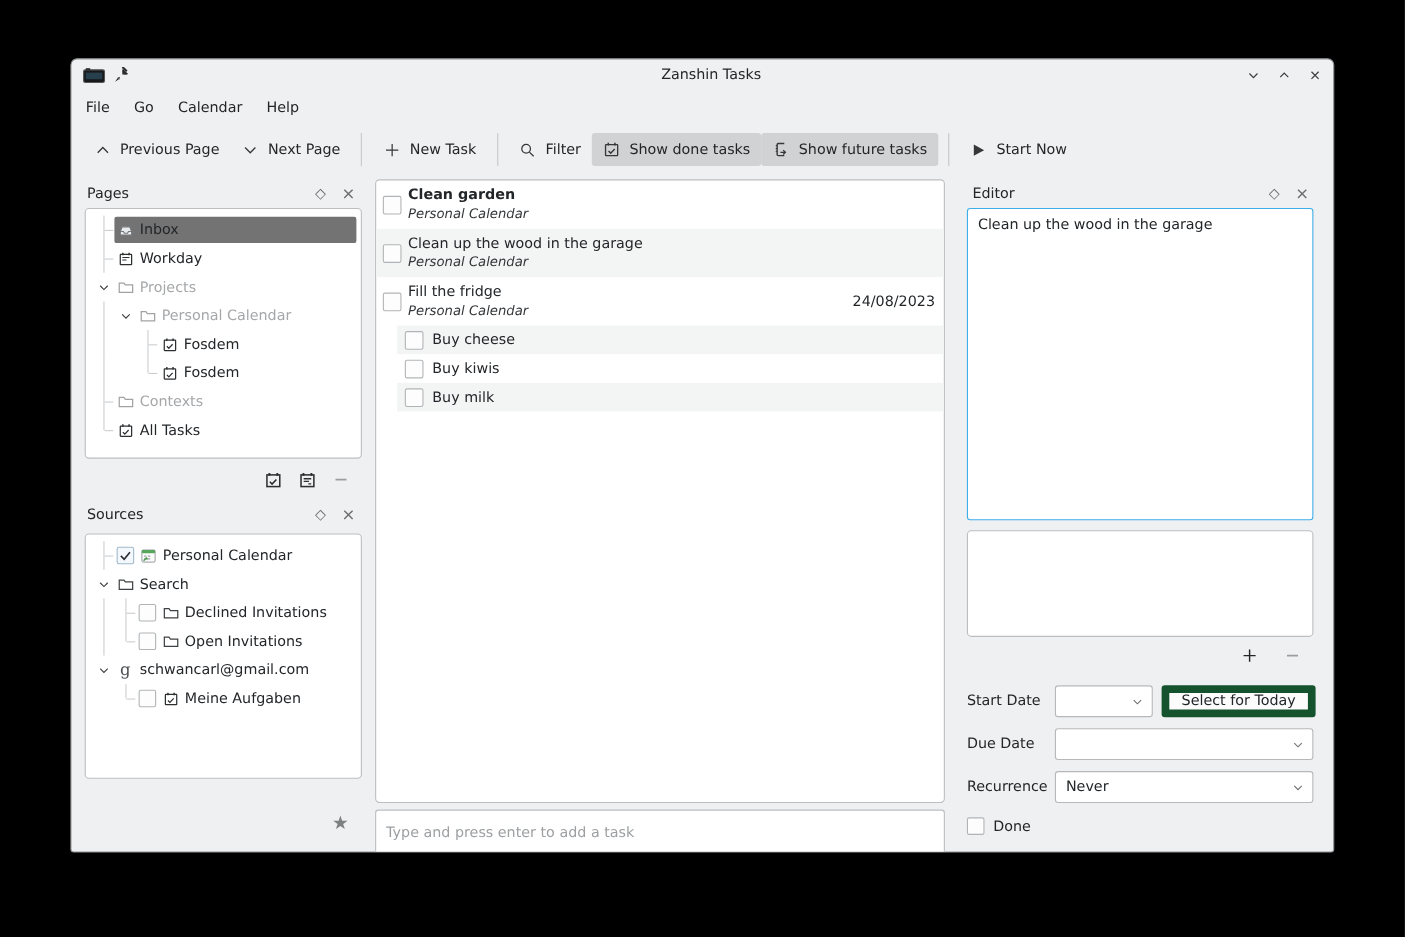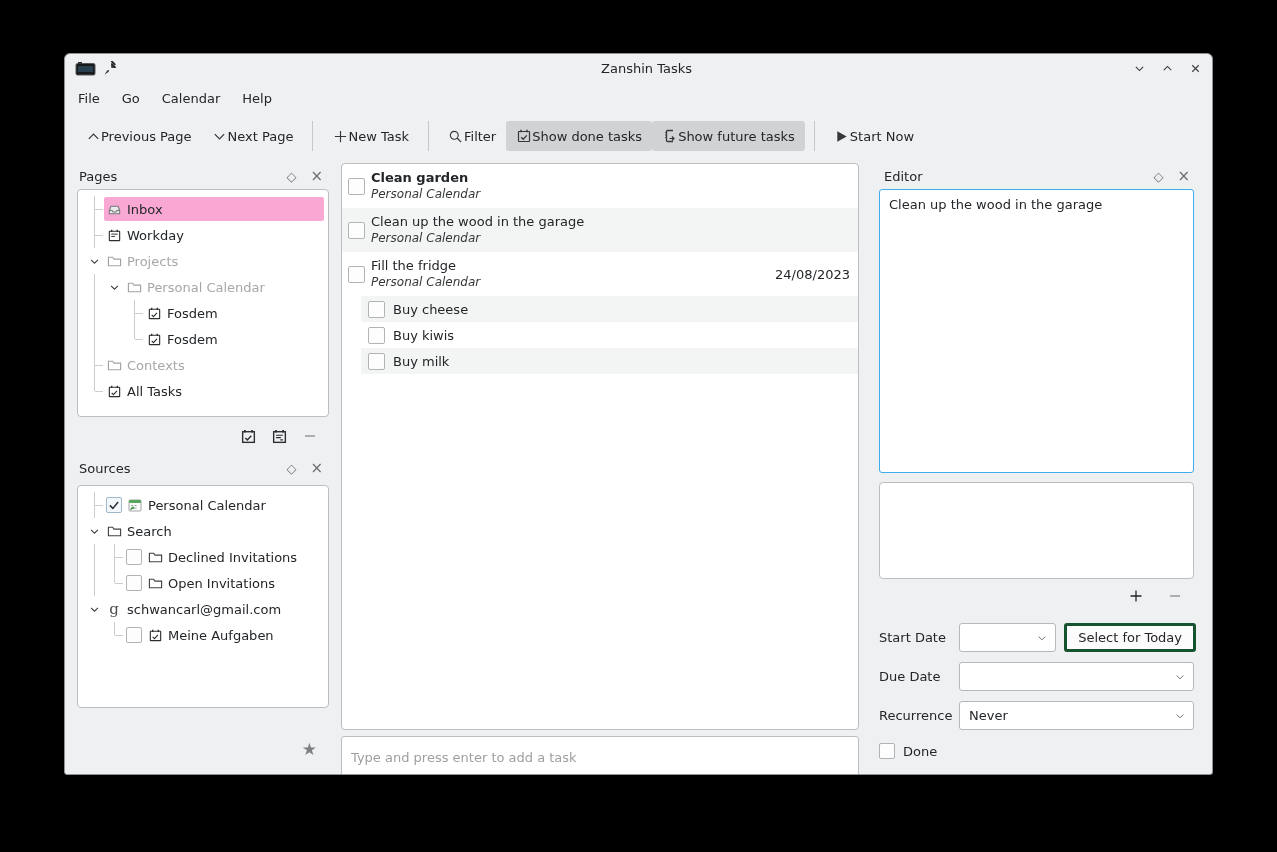--- a/index.html
+++ b/index.html
@@ -16,42 +16,42 @@
   .tb-left { display:flex; align-items:center; gap:7px; }
   .tb-right { margin-left:auto; display:flex; align-items:center; gap:14px; }
   .winbtn { width:14px; height:14px; display:flex; align-items:center; justify-content:center; color:#3b3e40; }
 
   
   .menubar { height:30px; flex:none; display:flex; align-items:center; padding-left:2px; }
   .menu-item { padding:4px 11px; border-radius:3px; }
 
   
   .toolbar { height:46px; flex:none; display:flex; align-items:center; padding:0 10px; }
-  .tool-btn { display:flex; align-items:center; gap:0; padding:7px 10px; border-radius:3px; white-space:nowrap; color:#232629; }
+  .tool-btn { display:flex; align-items:center; gap:8px; padding:7px 10px; border-radius:3px; white-space:nowrap; color:#232629; }
   .tool-btn.pressed { background:#d0d2d3; }
   .tool-sep { width:1px; height:30px; background:#c6c8c9; margin:0 9px; flex:none; }
   .ticon { width:16px; height:16px; flex:none; display:flex; align-items:center; justify-content:center; color:#35383a; }
 
   
   .content { flex:1; display:flex; gap:12px; padding:4px 16px 8px 12px; min-height:0; }
   .left-col  { width:252px; flex:none; display:flex; flex-direction:column; }
   .center-col{ flex:1; display:flex; flex-direction:column; min-width:0; }
   .right-col { width:325px; flex:none; display:flex; flex-direction:column; }
 
   .panel-header { height:26px; flex:none; display:flex; align-items:center; padding:0 6px 0 2px; }
   .panel-header .ph-title { flex:1; }
   .ph-btn { color:#6b6e71; font-size:13px; margin-left:14px; line-height:1; }
 
   .tree-box { background:#fff; border:1px solid #bcbebf; border-radius:4px; padding:6px 4px 6px 2px; }
   .pages-tree { height:228px; }
   .sources-tree { height:223px; margin-top:4px; }
 
   .tree-row { height:26px; display:flex; align-items:center; padding-left:4px; }
   .row-body { flex:1; display:flex; align-items:center; gap:5px; height:24px; border-radius:2px; padding:0 4px 0 2px; min-width:0; }
-  .row-body.selected { background:#f9a8d4; }
+  .row-body.selected { background:#737373; }
   .tree-label { white-space:nowrap; overflow:hidden; }
   .muted { color:#a5a7a9; }
   .muted-icon { color:#a0a2a4 !important; }
 
   .g { width:20px; height:26px; position:relative; flex:none; display:flex; align-items:center; justify-content:center; }
   .g::before,.g::after{ content:none; }
   .g.v::before { content:""; position:absolute; left:10px; top:0; bottom:0; border-left:1px solid #cbcdcf; }
   .g.t::before { content:""; position:absolute; left:10px; top:0; bottom:0; border-left:1px solid #cbcdcf; }
   .g.t::after  { content:""; position:absolute; left:11px; top:13px; width:8px; border-top:1px solid #cbcdcf; }
   .g.l::before { content:""; position:absolute; left:10px; top:0; height:13px; border-left:1px solid #cbcdcf; }
@@ -97,21 +97,21 @@
     border:1px solid #bcbebf; border-radius:4px; }
   .attach-row { height:34px; flex:none; display:flex; align-items:center; justify-content:flex-end; gap:21px; padding-right:12px; }
   .form-row { height:29px; flex:none; display:flex; align-items:center; margin:10px 0 0 8px; gap:0; }
   .form-label { width:80px; flex:none; }
   .combo { height:29px; background:#fff; border:1px solid #b6b8ba; border-radius:3px;
     display:flex; align-items:center; padding:0 7px 0 9px; color:#232629; }
   .combo .combo-value { flex:1; }
   .combo .chev { flex:none; color:#6b6e71; display:flex; }
   .combo.start { width:110px; }
   .combo.wide { width:235px; }
-  .push-btn { height:29px; margin-left:8px; background:#fcfcfc; border:3px solid #14532d; border-radius:3px;
+  .push-btn { height:29px; margin-left:8px; background:#fcfcfc; border:7px solid #14532d; border-radius:3px;
     display:flex; align-items:center; justify-content:center; padding:0 11px; white-space:nowrap; }
   .done-row { margin-top:13px; display:flex; align-items:center; gap:8px; padding-left:8px; }
 </style>
 </head>
 <body>
 
 <div class="window">
 
   <div class="titlebar">
     <div class="tb-left">

